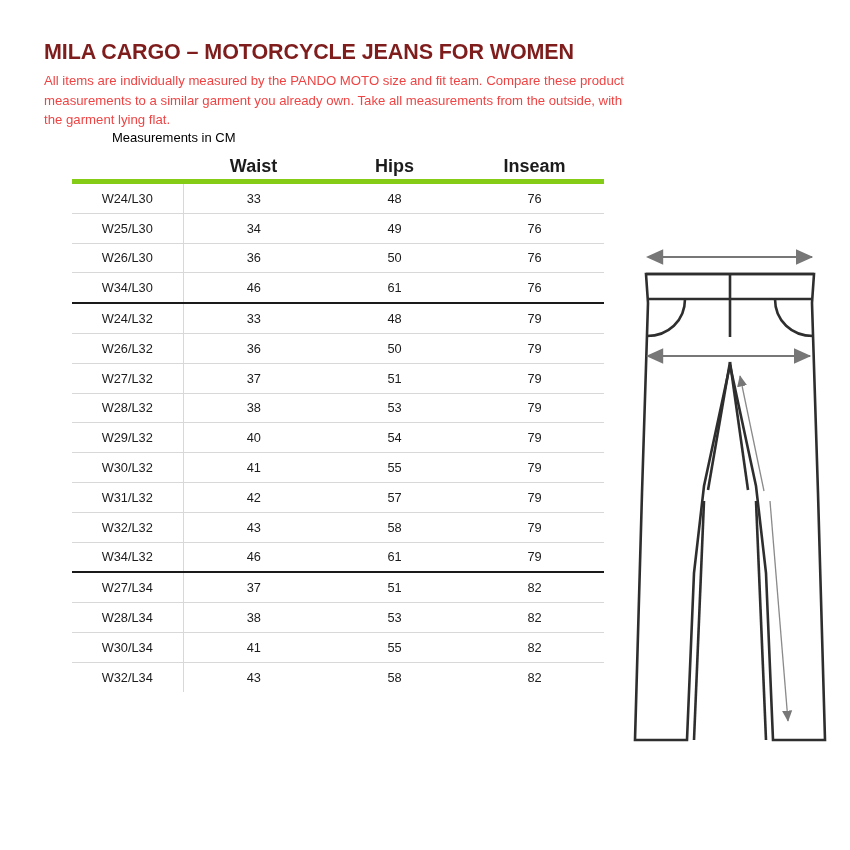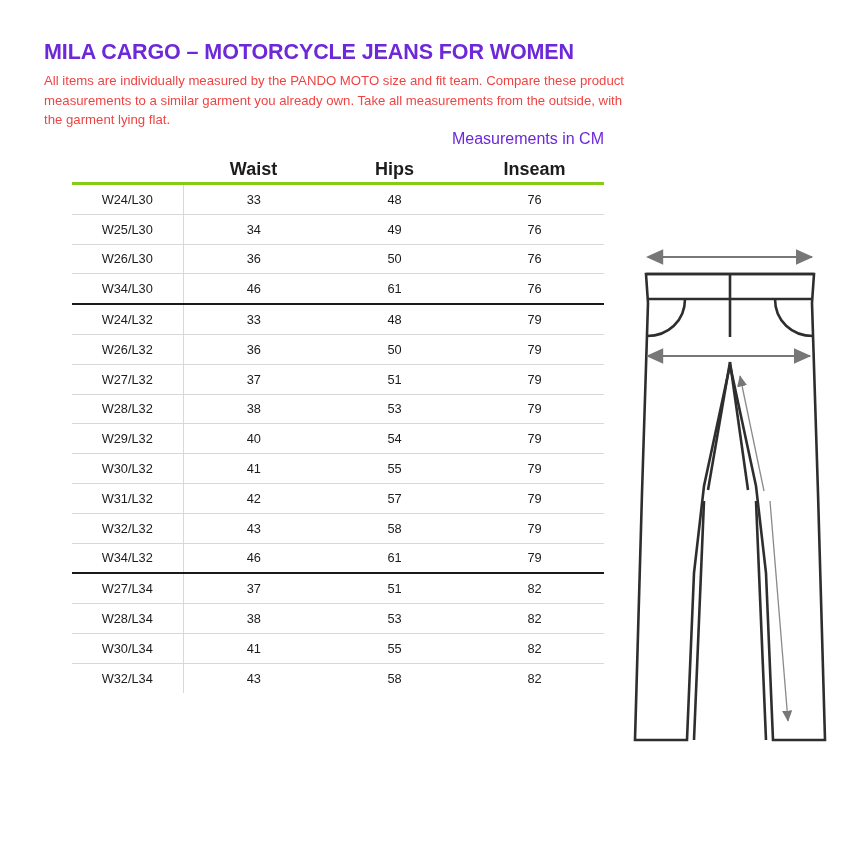--- a/index.html
+++ b/index.html
@@ -22,41 +22,41 @@
     left: 44px;
     top: 40px;
     width: 580px;
   }
   #page-title {
     font-size: 21.5px;
     font-weight: bold;
     letter-spacing: -0.1px;
     line-height: 1.12;
     margin: 0 0 7px 0;
-    color: #6d28d9;
+    color: #7f1d1d;
     white-space: nowrap;
   }
   #page-description {
     font-size: 13.2px;
     line-height: 1.48;
     margin: 0;
     color: #ef4444;
   }
 
   
   #size-table-wrap {
     position: absolute;
     left: 72px;
     top: 130px;
     width: 532px;
   }
   #units-label {
-    text-align: right;
-    font-size: 16px;
-    color: #6d28d9;
+    text-align: left;
+    font-size: 13px;
+    color: #000000;
     padding-bottom: 8px;
     margin-left: 40px;
   }
   table.size-table {
     border-collapse: collapse;
     width: 532px;
     table-layout: fixed;
   }
   table.size-table th,
   table.size-table td {
@@ -83,21 +83,21 @@
   tr.data-row td {
     border-bottom: 1px solid #d8d8d8;
   }
   
   td.cell-size, th.head-size {
     border-right: 1px solid #d8d8d8;
   }
   th.head-size { border-right: none; }
   
   tr.first-row td {
-    border-top: 3px solid #84cc16;
+    border-top: 5px solid #84cc16;
   }
   
   tr.group-end td {
     border-bottom: 2.4px solid #1a1a1a;
   }
   tr.table-last td {
     border-bottom: none;
   }
 
   

